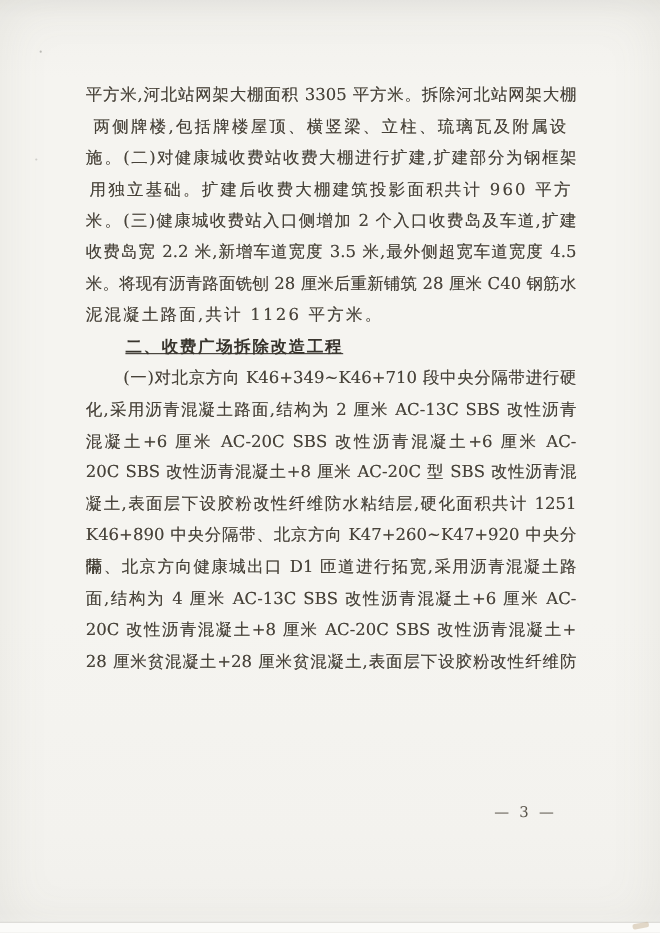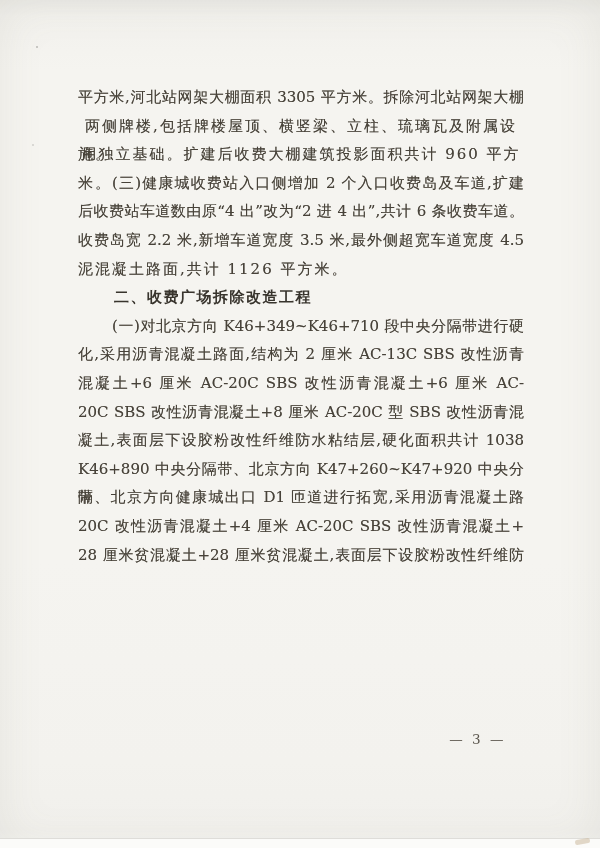--- a/index.html
+++ b/index.html
@@ -21,21 +21,21 @@
         #f3f2ee 760px,
         #f1f0ec 830px,
         #f6f6f3 848px);
     box-shadow: inset 0 0 46px rgba(120,114,102,0.10);
     font-family: "DejaVu Serif", "Liberation Serif", serif;
     color: #474239;
   }
   .doc-body {
     position: absolute;
     left: 78px;
-    top: 83px;
+    top: 72px;
     width: 446px;
   }
   .line {
     font-size: 15px;
     line-height: 28.6px;
     height: 28.6px;
     letter-spacing: 0px;
     text-align: justify;
     text-align-last: justify;
     text-shadow: 0 0 0.5px rgba(75,69,60,0.55);
@@ -53,20 +53,21 @@
     font-family: "DejaVu Sans", "Liberation Sans", sans-serif;
     font-weight: bold;
     font-size: 15px;
     line-height: 28.6px;
     height: 28.6px;
     letter-spacing: 1.5px;
     text-indent: 36px;
     color: #38342d;
     text-align: left;
     margin: 0;
+    text-decoration: underline;
   }
   .page-number {
     position: absolute;
     left: 78px;
     top: 730px;
     width: 428px;
     text-align: right;
     font-size: 13.5px;
     line-height: 18px;
     letter-spacing: 2.5px;
@@ -101,36 +102,38 @@
   }
 </style>
 </head>
 <body>
 
 <div class="paper">
 
   <div class="doc-body">
     <div class="line">平方米,河北站网架大棚面积 3305 平方米。拆除河北站网架大棚</div>
     <div class="line end">两侧牌楼,包括牌楼屋顶、横竖梁、立柱、琉璃瓦及附属设施。</div>
+    <div class="line indent">(二)对健康城收费站收费大棚进行扩建,扩建部分为钢框架</div>
     <div class="line end">用独立基础。扩建后收费大棚建筑投影面积共计 960 平方米。</div>
     <div class="line indent">(三)健康城收费站入口侧增加 2 个入口收费岛及车道,扩建</div>
-    <div class="line">后收费站车道数由原“4 出”改为“2 进 4 出”,共计 6 条收费车道。</div>
     <div class="line">收费岛宽 2.2 米,新增车道宽度 3.5 米,最外侧超宽车道宽度 4.5</div>
+    <div class="line">米。将现有沥青路面铣刨 28 厘米后重新铺筑 28 厘米 C40 钢筋水</div>
     <div class="line end">泥混凝土路面,共计 1126 平方米。</div>
 
     <div class="heading">二、收费广场拆除改造工程</div>
 
     <div class="line indent">(一)对北京方向 K46+349~K46+710 段中央分隔带进行硬</div>
     <div class="line">化,采用沥青混凝土路面,结构为 2 厘米 AC-13C SBS 改性沥青</div>
     <div class="line">混凝土+6 厘米 AC-20C SBS 改性沥青混凝土+6 厘米 AC-</div>
     <div class="line">20C SBS 改性沥青混凝土+8 厘米 AC-20C 型 SBS 改性沥青混</div>
-    <div class="line">凝土,表面层下设胶粉改性纤维防水粘结层,硬化面积共计 1038</div>
+    <div class="line">凝土,表面层下设胶粉改性纤维防水粘结层,硬化面积共计 1251</div>
     <div class="line">K46+890 中央分隔带、北京方向 K47+260~K47+920 中央分隔</div>
     <div class="line">带、北京方向健康城出口 D1 匝道进行拓宽,采用沥青混凝土路</div>
-    <div class="line">20C 改性沥青混凝土+4 厘米 AC-20C SBS 改性沥青混凝土+</div>
+    <div class="line">面,结构为 4 厘米 AC-13C SBS 改性沥青混凝土+6 厘米 AC-</div>
+    <div class="line">20C 改性沥青混凝土+8 厘米 AC-20C SBS 改性沥青混凝土+</div>
     <div class="line">28 厘米贫混凝土+28 厘米贫混凝土,表面层下设胶粉改性纤维防</div>
   </div>
 
   <div class="page-number">— 3 —</div>
 
   <div class="speck s1"></div>
   <div class="speck s2"></div>
   <div class="bottom-strip"></div>
   <div class="smudge"></div>
 

